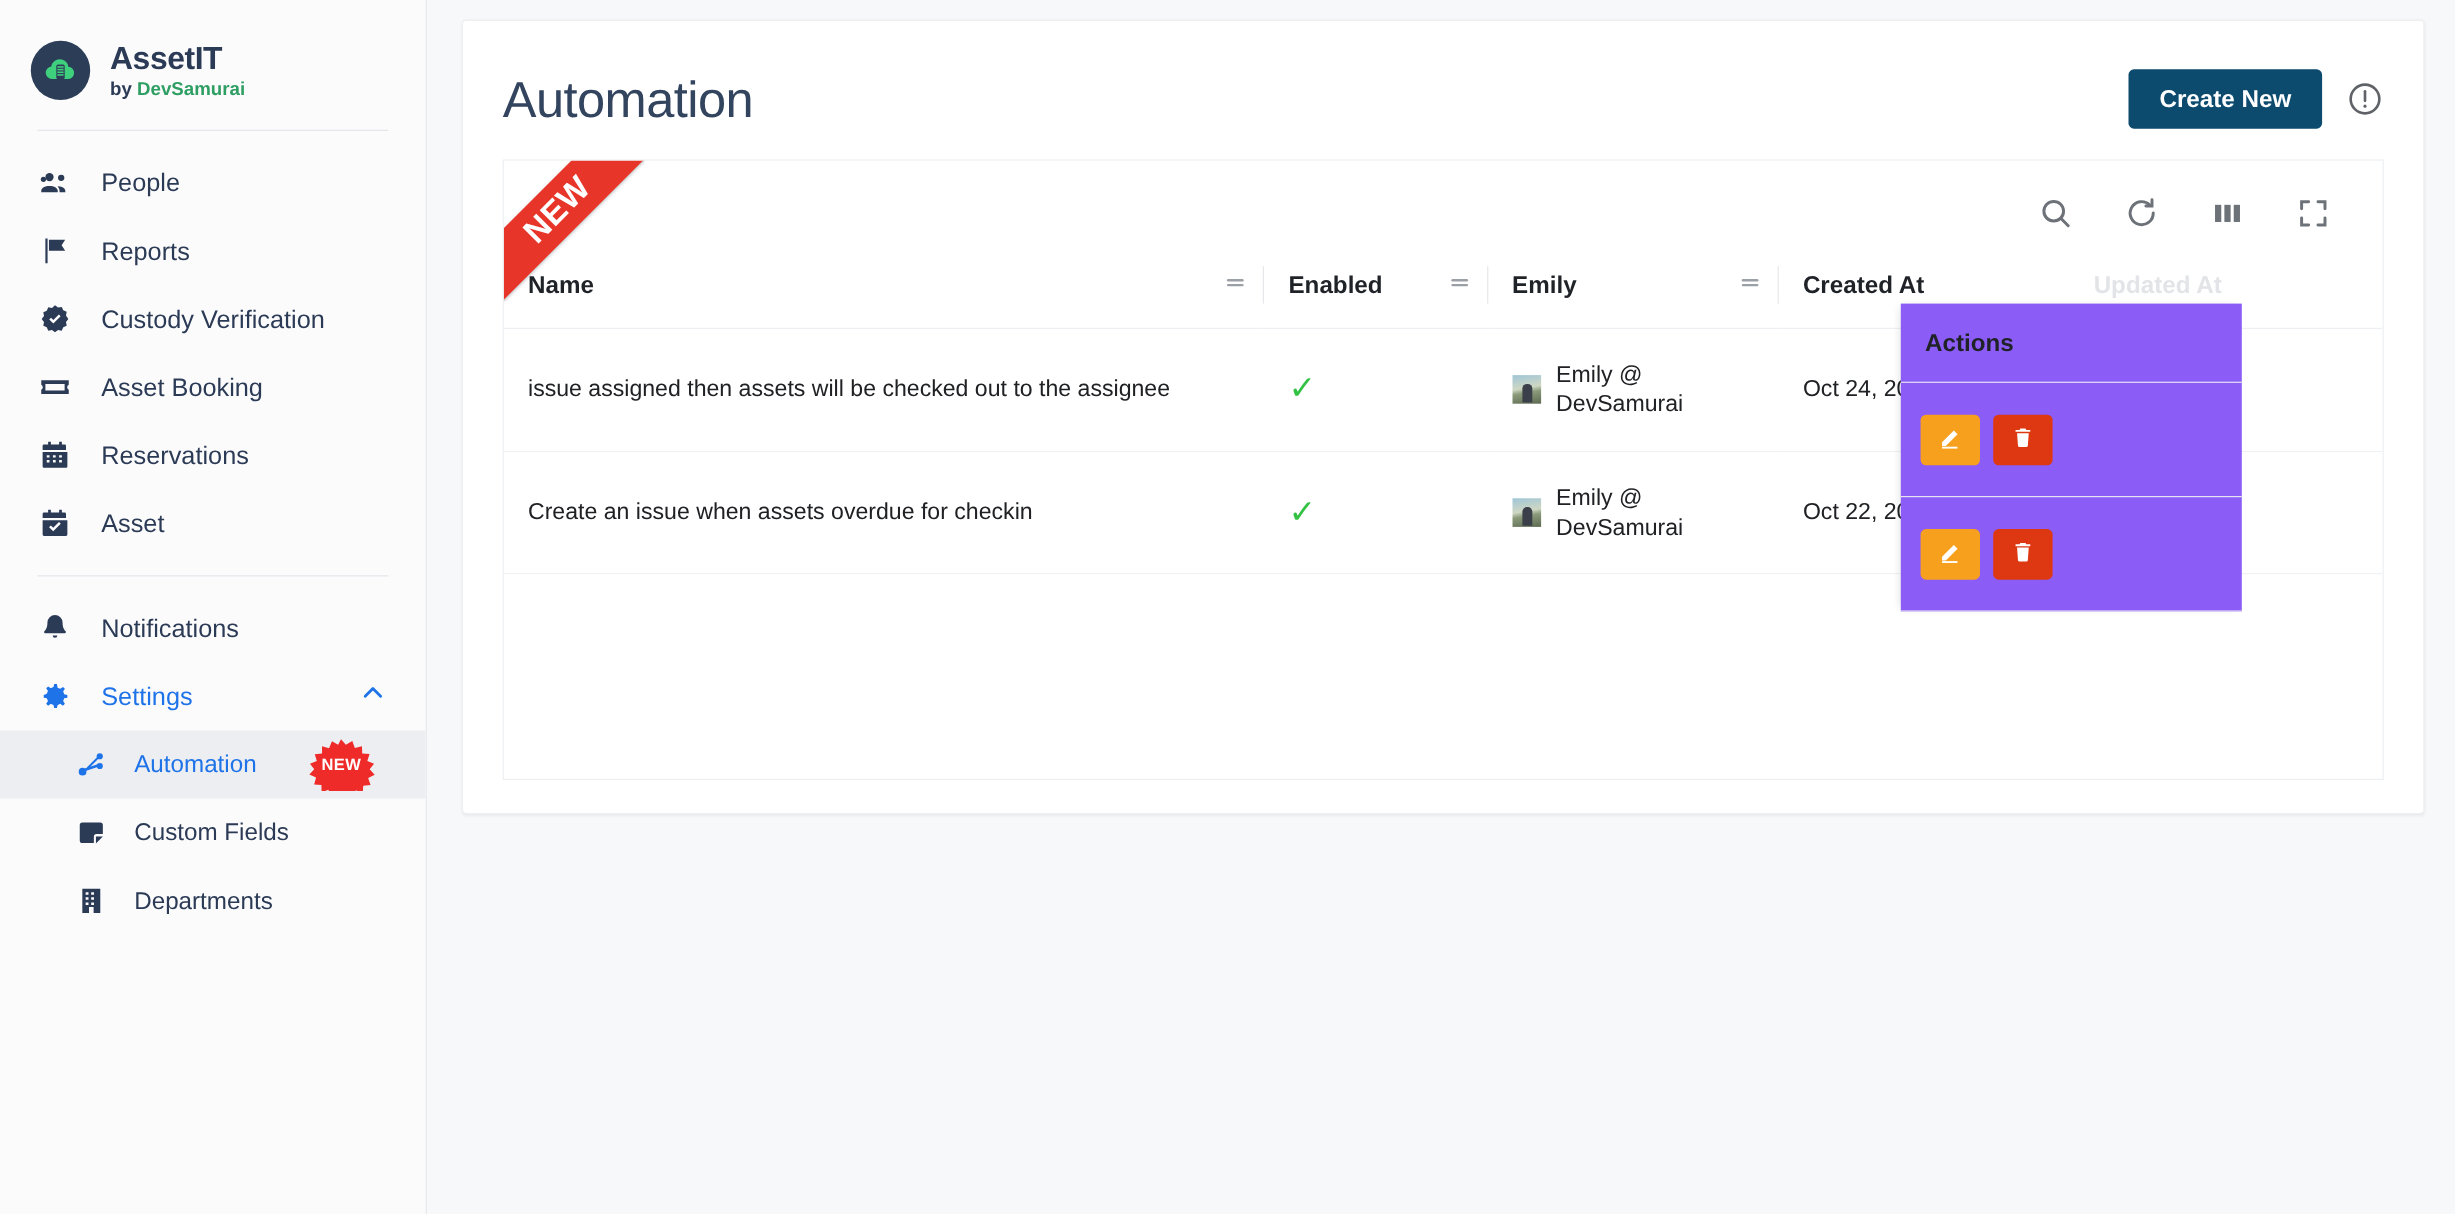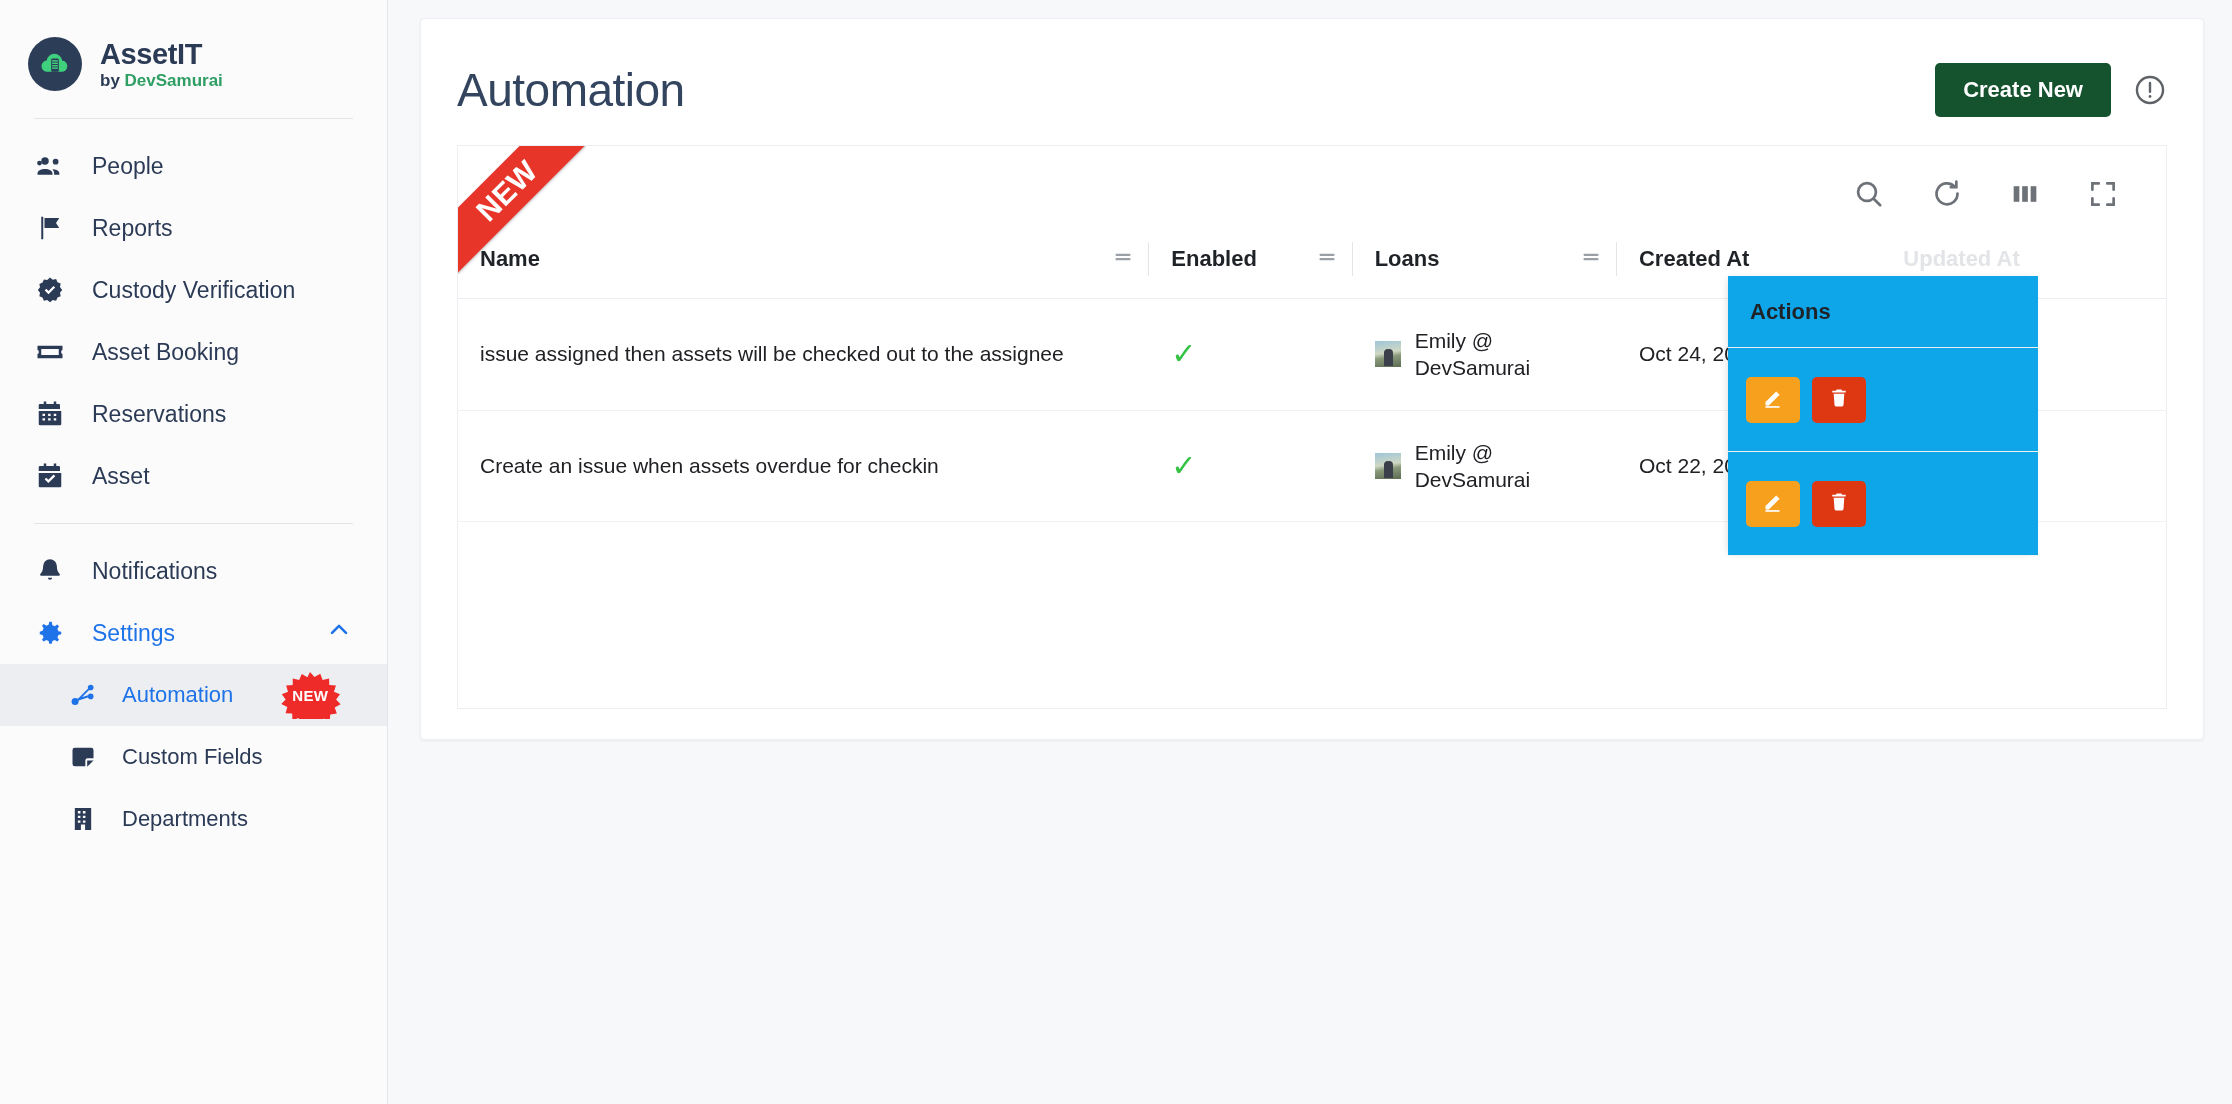--- a/index.html
+++ b/index.html
@@ -77,21 +77,21 @@
     position: relative;
   }
   .panel-head {
     display: flex; align-items: center;
     padding: 30px 36px 0 36px;
     height: 112px;
   }
   .page-title { font-size: 46px; color: #33445f; font-weight: normal; letter-spacing: -.5px; }
   .head-right { margin-left: auto; display: flex; align-items: center; gap: 22px; }
   .btn-primary {
-    background: #14532d; color: #fff;
+    background: #0c4a6e; color: #fff;
     font-size: 22px; font-weight: bold;
     border: none; border-radius: 5px;
     padding: 0 28px; height: 54px;
     cursor: pointer; font-family: inherit;
   }
   .info-icon { width: 34px; height: 34px; cursor: pointer; }
 
   
   .table-card {
     margin: 14px 36px 0 36px;
@@ -162,21 +162,21 @@
   .owner-name { line-height: 1.3; }
 
   
   .faded { color: #e2e4e7; }
 
   
   .actions-overlay {
     position: absolute;
     top: 0; left: 1270px; width: 310px;
     height: 100%;
-    background: #0ea5e9;
+    background: #8b5cf6;
     box-shadow: -3px 0 8px -3px rgba(16,24,40,.16);
     z-index: 5;
   }
   .ao-head {
     height: 72px; display: flex; align-items: center;
     font-size: 22px; font-weight: bold; color: #1f2328;
     padding-left: 22px; border-bottom: 1px solid #eceef1;
   }
   .ao-row {
     height: 104px; display: flex; align-items: center; gap: 12px;
@@ -435,21 +435,21 @@
                     <svg width="26" height="26" viewBox="0 0 24 24" fill="#9aa0a6">
                         <rect x="5" y="9" width="14" height="2" rx="1"></rect>
                         <rect x="5" y="13" width="14" height="2" rx="1"></rect>
                       </svg>
                   </span>
                   <span class="vdiv"></span>
                 </div>
               </th>
               <th>
                 <div class="th-inner">
-                  <span class="th-label">Loans</span>
+                  <span class="th-label">Emily</span>
                   <span class="eq">
                     <svg width="26" height="26" viewBox="0 0 24 24" fill="#9aa0a6">
                         <rect x="5" y="9" width="14" height="2" rx="1"></rect>
                         <rect x="5" y="13" width="14" height="2" rx="1"></rect>
                       </svg>
                   </span>
                   <span class="vdiv"></span>
                 </div>
               </th>
               <th>

